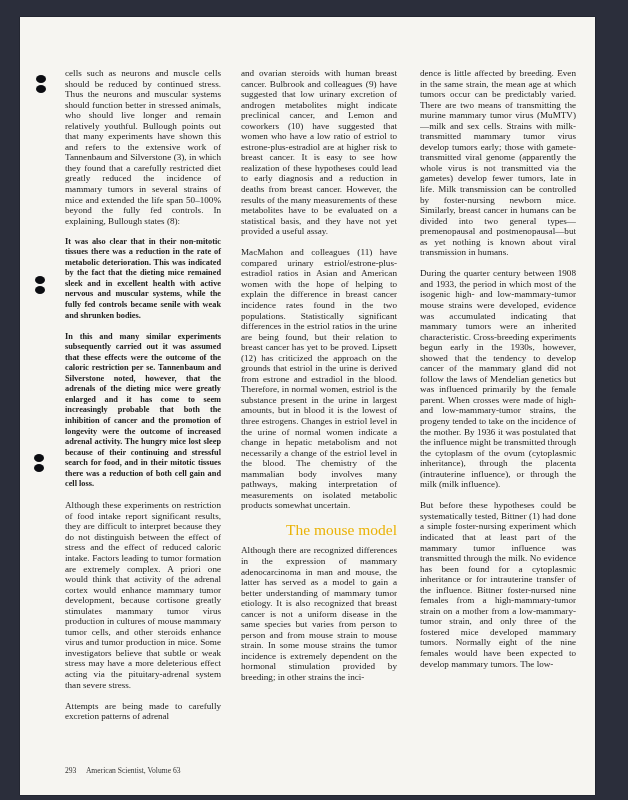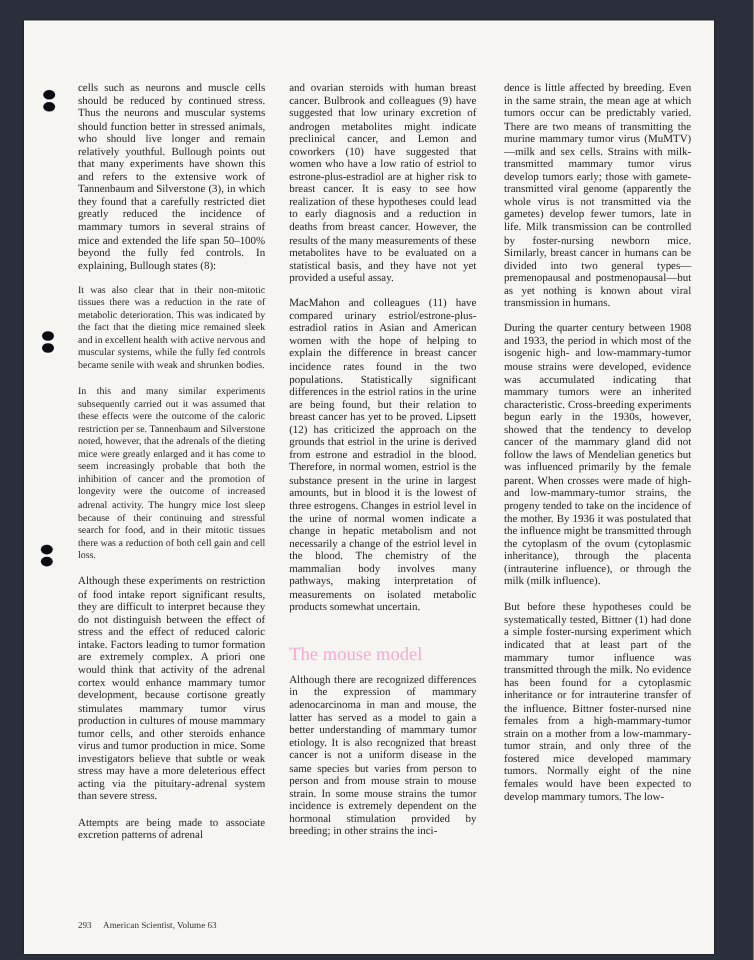--- a/index.html
+++ b/index.html
@@ -17,24 +17,24 @@
   .hole {
     position:absolute; width:10px; height:8px; border-radius:50%;
     background:#0c0d12;
   }
   .col {
     position:absolute; top:68px; width:156px;
     font-size:9.15px; line-height:10.55px; color:#222;
     text-align:justify; hyphens:manual;
   }
   .col p { margin:0 0 10.5px 0; }
-  .col p.quote { font-size:8.3px; line-height:10.55px; }
+  .col p.quote { font-size:8.3px; line-height:10.55px;font-weight:bold; }
   .col h2 {
     font-weight:normal; font-size:15.5px; line-height:18px;
-    margin:26px 0 6px 0; color:#f9a8d4; text-align:left;
+    margin:10px 0 6px 0; color:#eab308; text-align:right;
   }
   .footer {
     position:absolute; left:65px; top:766px;
     font-size:7.6px; color:#333;
   }
   .footer span { margin-right:8px; }
 </style>
 </head>
 <body>
 
@@ -45,21 +45,21 @@
   <div class="hole" style="left:15px;top:269px;"></div>
   <div class="hole" style="left:14px;top:437px;"></div>
   <div class="hole" style="left:14px;top:447px;"></div>
 </div>
 
 <div class="col" id="col0" style="left:65px;">
     <p>cells such as neurons and muscle cells should be reduced by continued stress. Thus the neurons and muscular systems should function better in stressed animals, who should live longer and remain relatively youthful. Bullough points out that many experiments have shown this and refers to the extensive work of Tannenbaum and Silverstone (3), in which they found that a carefully restricted diet greatly reduced the incidence of mammary tumors in several strains of mice and extended the life span 50–100% beyond the fully fed controls. In explaining, Bullough states (8):</p>
     <p class="quote">It was also clear that in their non-mitotic tissues there was a reduction in the rate of metabolic deterioration. This was indicated by the fact that the dieting mice remained sleek and in excellent health with active nervous and muscular systems, while the fully fed controls became senile with weak and shrunken bodies.</p>
     <p class="quote">In this and many similar experiments subsequently carried out it was assumed that these effects were the outcome of the caloric restriction per se. Tannenbaum and Silverstone noted, however, that the adrenals of the dieting mice were greatly enlarged and it has come to seem increasingly probable that both the inhibition of cancer and the promotion of longevity were the outcome of increased adrenal activity. The hungry mice lost sleep because of their continuing and stressful search for food, and in their mitotic tissues there was a reduction of both cell gain and cell loss.</p>
     <p>Although these experiments on restriction of food intake report significant results, they are difficult to interpret because they do not distinguish between the effect of stress and the effect of reduced caloric intake. Factors leading to tumor formation are extremely complex. A priori one would think that activity of the adrenal cortex would enhance mammary tumor development, because cortisone greatly stimulates mammary tumor virus production in cultures of mouse mammary tumor cells, and other steroids enhance virus and tumor production in mice. Some investigators believe that subtle or weak stress may have a more deleterious effect acting via the pituitary-adrenal system than severe stress.</p>
-    <p>Attempts are being made to associate excretion patterns of adrenal</p>
+    <p>Attempts are being made to carefully excretion patterns of adrenal</p>
   </div>
 <div class="col" id="col1" style="left:241px;">
     <p>and ovarian steroids with human breast cancer. Bulbrook and colleagues (9) have suggested that low urinary excretion of androgen metabolites might indicate preclinical cancer, and Lemon and coworkers (10) have suggested that women who have a low ratio of estriol to estrone-plus-estradiol are at higher risk to breast cancer. It is easy to see how realization of these hypotheses could lead to early diagnosis and a reduction in deaths from breast cancer. However, the results of the many measurements of these metabolites have to be evaluated on a statistical basis, and they have not yet provided a useful assay.</p>
     <p>MacMahon and colleagues (11) have compared urinary estriol/estrone-plus-estradiol ratios in Asian and American women with the hope of helping to explain the difference in breast cancer incidence rates found in the two populations. Statistically significant differences in the estriol ratios in the urine are being found, but their relation to breast cancer has yet to be proved. Lipsett (12) has criticized the approach on the grounds that estriol in the urine is derived from estrone and estradiol in the blood. Therefore, in normal women, estriol is the substance present in the urine in largest amounts, but in blood it is the lowest of three estrogens. Changes in estriol level in the urine of normal women indicate a change in hepatic metabolism and not necessarily a change of the estriol level in the blood. The chemistry of the mammalian body involves many pathways, making interpretation of measurements on isolated metabolic products somewhat uncertain.</p>
     <h2>The mouse model</h2>
     <p>Although there are recognized differences in the expression of mammary adenocarcinoma in man and mouse, the latter has served as a model to gain a better understanding of mammary tumor etiology. It is also recognized that breast cancer is not a uniform disease in the same species but varies from person to person and from mouse strain to mouse strain. In some mouse strains the tumor incidence is extremely dependent on the hormonal stimulation provided by breeding; in other strains the inci-</p>
   </div>
 <div class="col" id="col2" style="left:420px;">
     <p>dence is little affected by breeding. Even in the same strain, the mean age at which tumors occur can be predictably varied. There are two means of transmitting the murine mammary tumor virus (MuMTV)—milk and sex cells. Strains with milk-transmitted mammary tumor virus develop tumors early; those with gamete-transmitted viral genome (apparently the whole virus is not transmitted via the gametes) develop fewer tumors, late in life. Milk transmission can be controlled by foster-nursing newborn mice. Similarly, breast cancer in humans can be divided into two general types—premenopausal and postmenopausal—but as yet nothing is known about viral transmission in humans.</p>
     <p>During the quarter century between 1908 and 1933, the period in which most of the isogenic high- and low-mammary-tumor mouse strains were developed, evidence was accumulated indicating that mammary tumors were an inherited characteristic. Cross-breeding experiments begun early in the 1930s, however, showed that the tendency to develop cancer of the mammary gland did not follow the laws of Mendelian genetics but was influenced primarily by the female parent. When crosses were made of high- and low-mammary-tumor strains, the progeny tended to take on the incidence of the mother. By 1936 it was postulated that the influence might be transmitted through the cytoplasm of the ovum (cytoplasmic inheritance), through the placenta (intrauterine influence), or through the milk (milk influence).</p>

